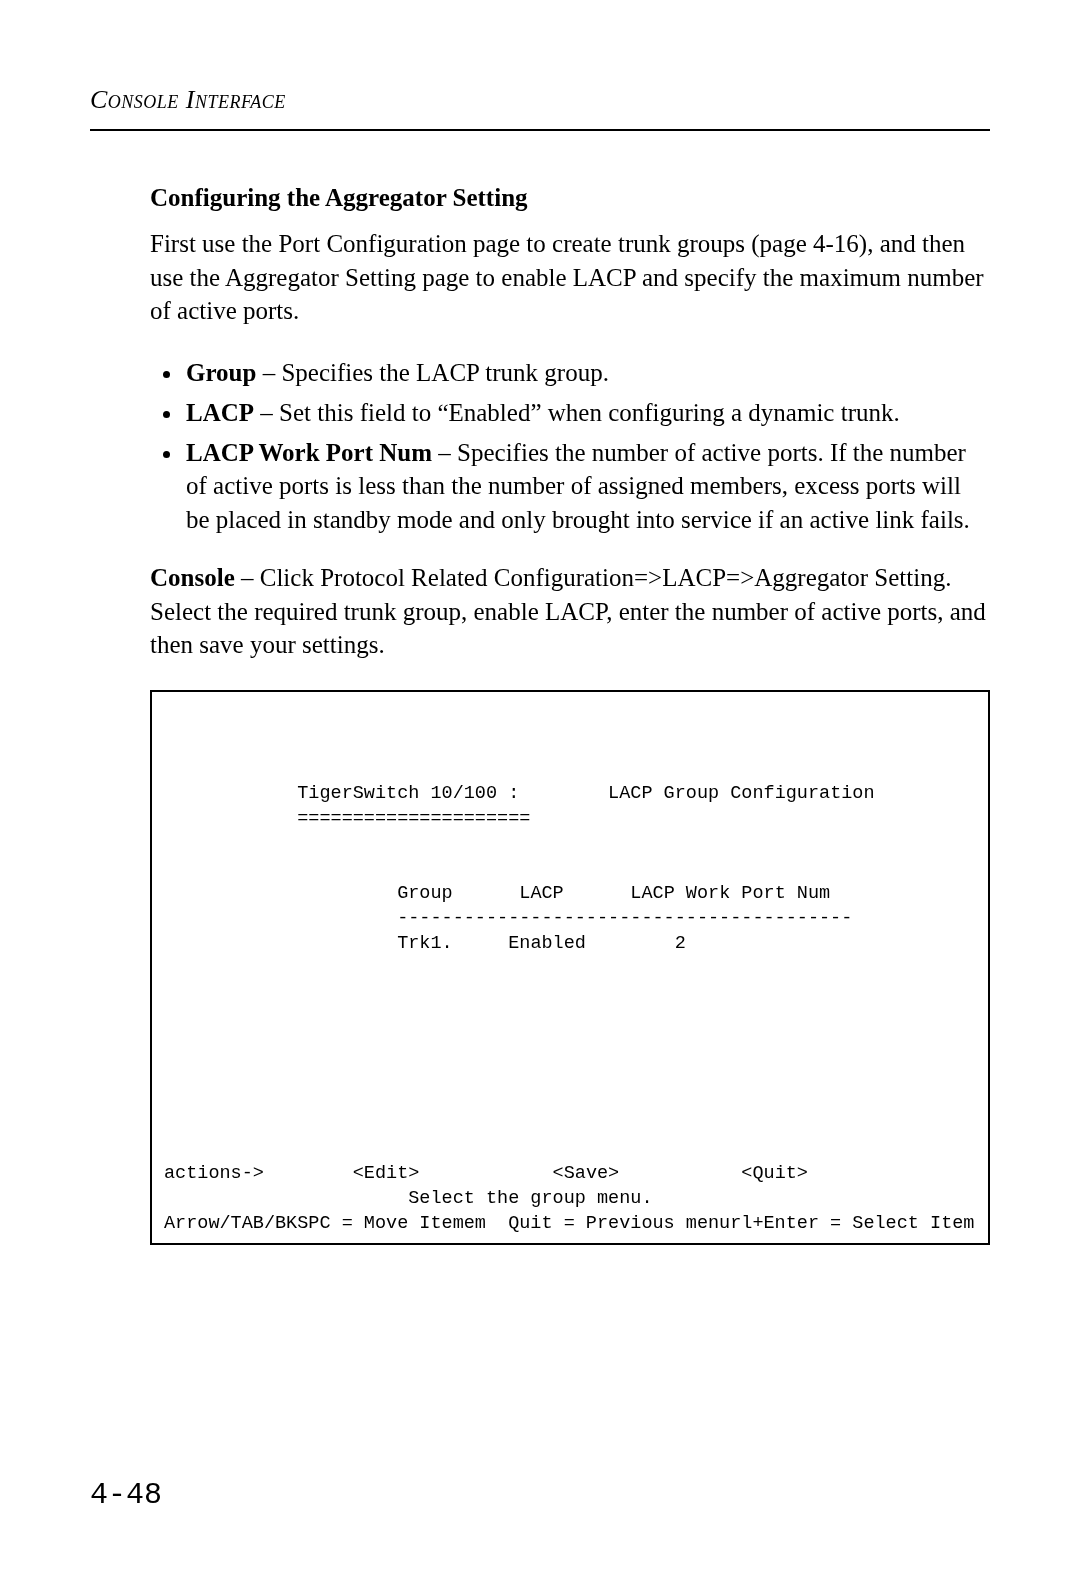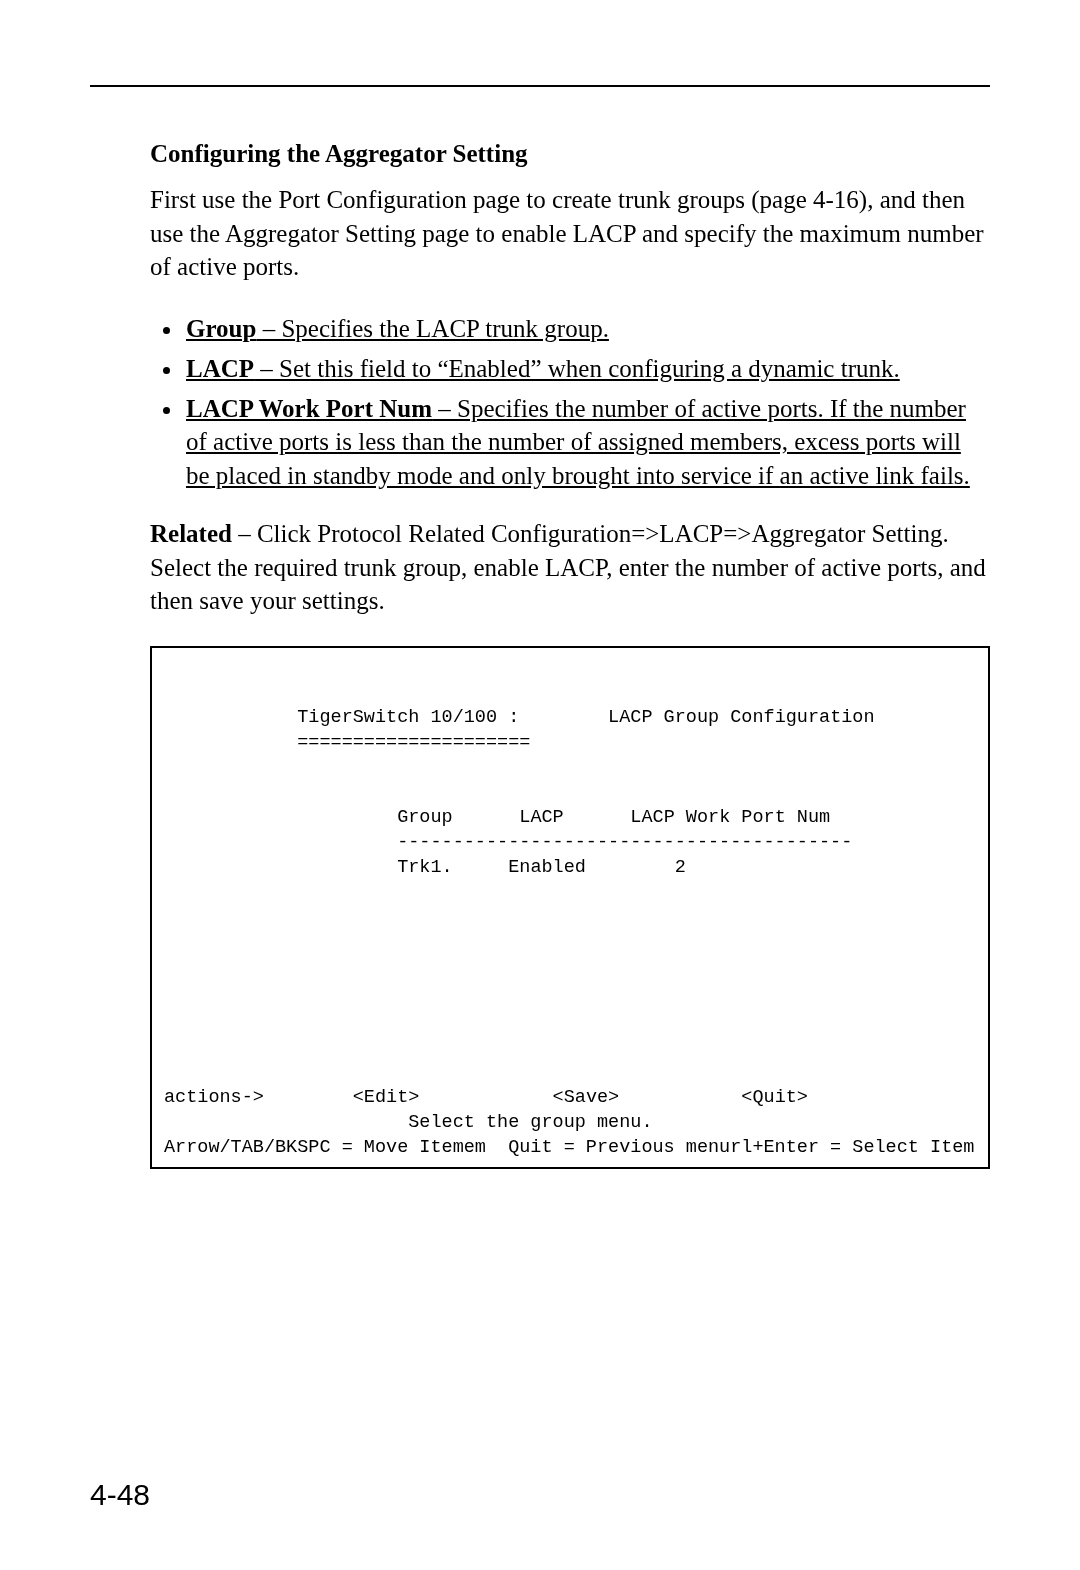--- a/index.html
+++ b/index.html
@@ -42,54 +42,55 @@
     font-family: Liberation Serif, serif;
   }
   .para {
     margin: 0 0 28px 0;
   }
   .bold { font-weight: bold; }
   ul.fields {
     list-style: disc;
     padding-left: 34px;
     margin: 0 0 24px 0;
-    text-decoration: underline;
   }
   ul.fields li {
     padding-left: 2px;
     margin-bottom: 6px;
   }
   .console-box {
     border: 2px solid #000;
     width: 840px;
     margin-left: 0;
     padding: 8px 12px 6px 12px;
     box-sizing: border-box;
     font-family: "Courier New", Courier, monospace;
     font-size: 18.5px;
     line-height: 1.35;
     white-space: pre;
     letter-spacing: 0px;
   }
   .console-inner {
     min-height: 380px;
+    margin-top: 32px;
   }
   .page-num {
     position: absolute;
     left: 90px;
     bottom: 58px;
     font-size: 30px;
-    font-family: Liberation Sans, sans-serif;
+    font-family: Liberation Mono, monospace;
   }
 </style>
 </head>
 <body>
 
 <div class="page">
 
+  <div class="running-head">Console Interface</div>
   <hr class="rule">
 
   <div class="body">
 
     <p class="h3">Configuring the Aggregator Setting</p>
 
     <p class="para">First use the Port Configuration page to create trunk groups (page 4-16), and then use the Aggregator Setting page to enable LACP and specify the maximum number of active ports.</p>
 
 
     <ul class="fields">
@@ -98,21 +99,21 @@
       </li>
       <li>
         <span class="bold">LACP</span><span> – Set this field to “Enabled” when configuring a dynamic trunk.</span>
       </li>
       <li>
         <span class="bold">LACP Work Port Num</span><span> – Specifies the number of active ports. If the number of active ports is less than the number of assigned members, excess ports will be placed in standby mode and only brought into service if an active link fails.</span>
       </li>
     </ul>
 
     <p class="para">
-      <span class="bold">Related</span><span> – Click Protocol Related Configuration=&gt;LACP=&gt;Aggregator Setting. Select the required trunk group, enable LACP, enter the number of active ports, and then save your settings.</span>
+      <span class="bold">Console</span><span> – Click Protocol Related Configuration=&gt;LACP=&gt;Aggregator Setting. Select the required trunk group, enable LACP, enter the number of active ports, and then save your settings.</span>
     </p>
 
     <div class="console-box">
       <div class="console-inner">            <span>TigerSwitch 10/100 :</span>        <span>LACP Group Configuration</span>
             <span>=====================</span>
 
 
                      <span>Group</span>      <span>LACP</span>      <span>LACP Work Port Num</span>
                      <span>-----------------------------------------</span>
                      <span>Trk1.</span>     <span>Enabled</span>        <span>2</span>

